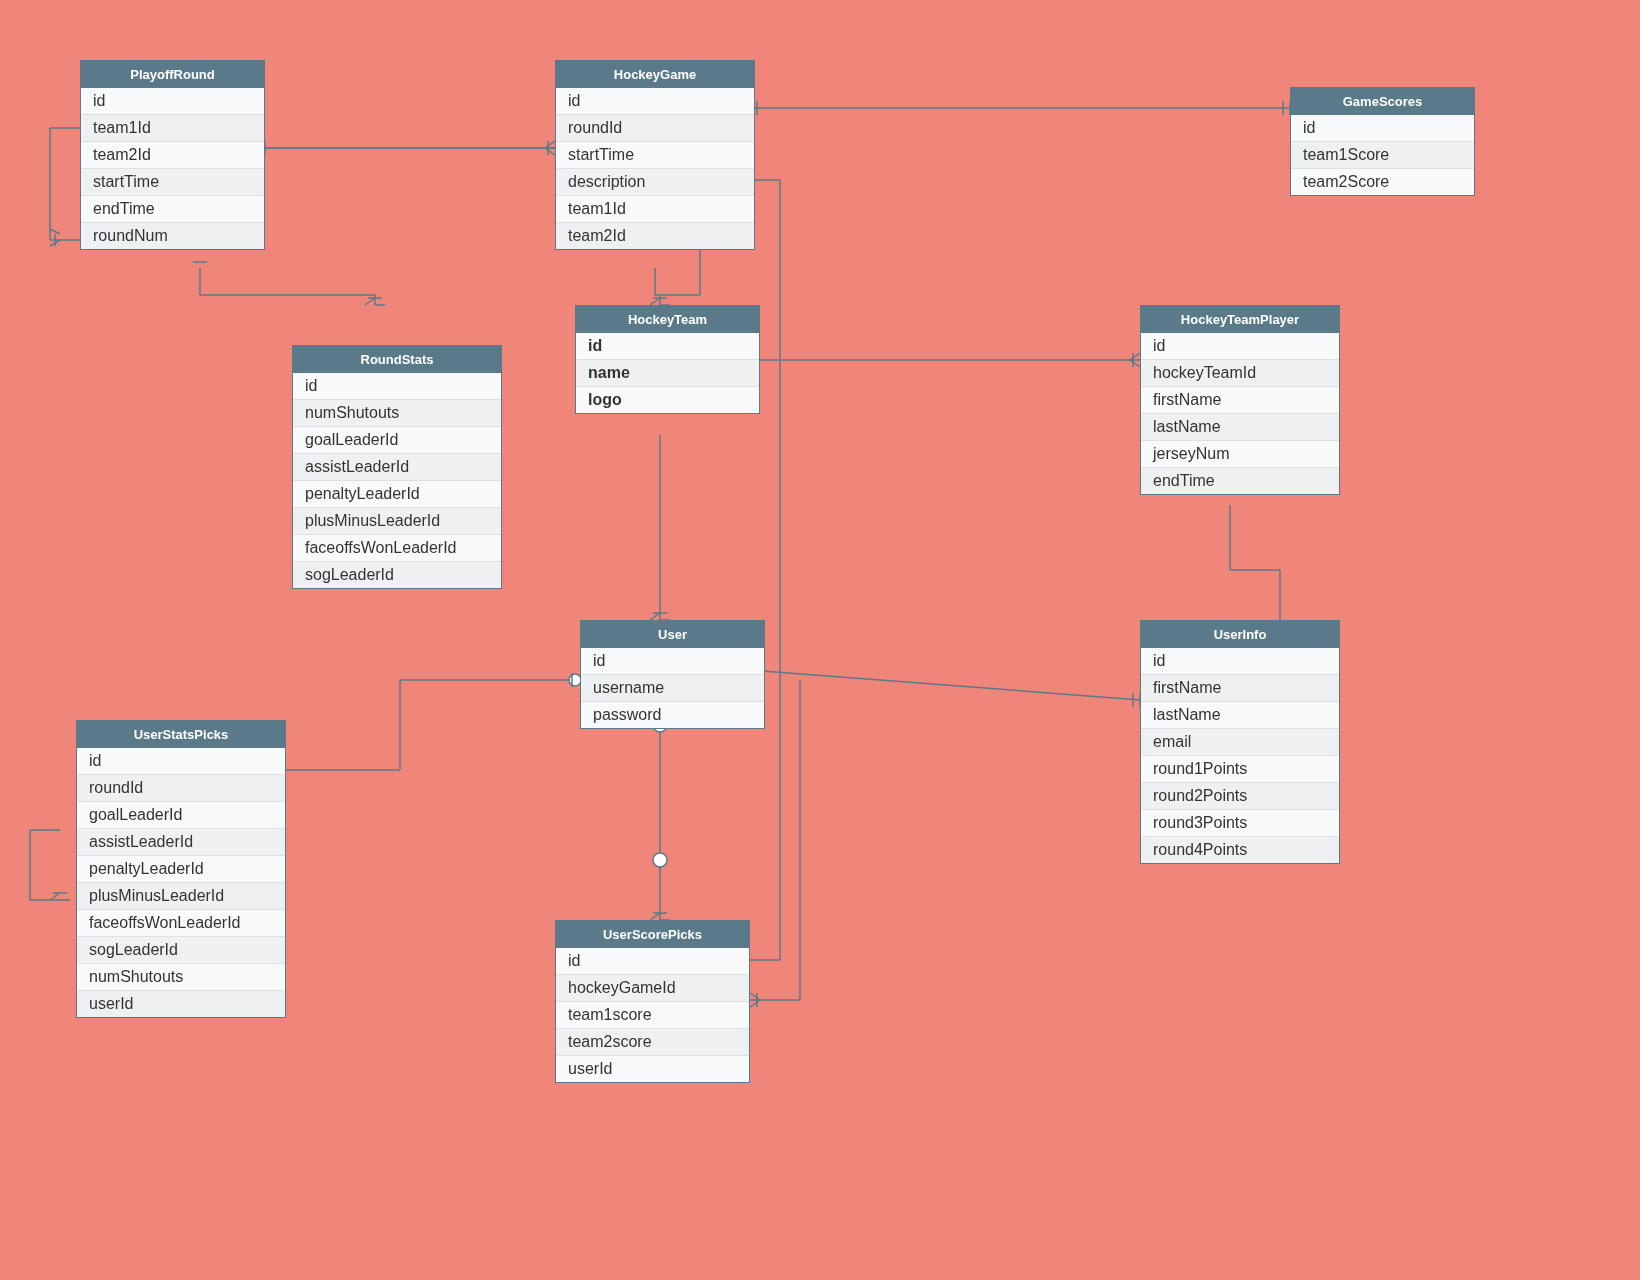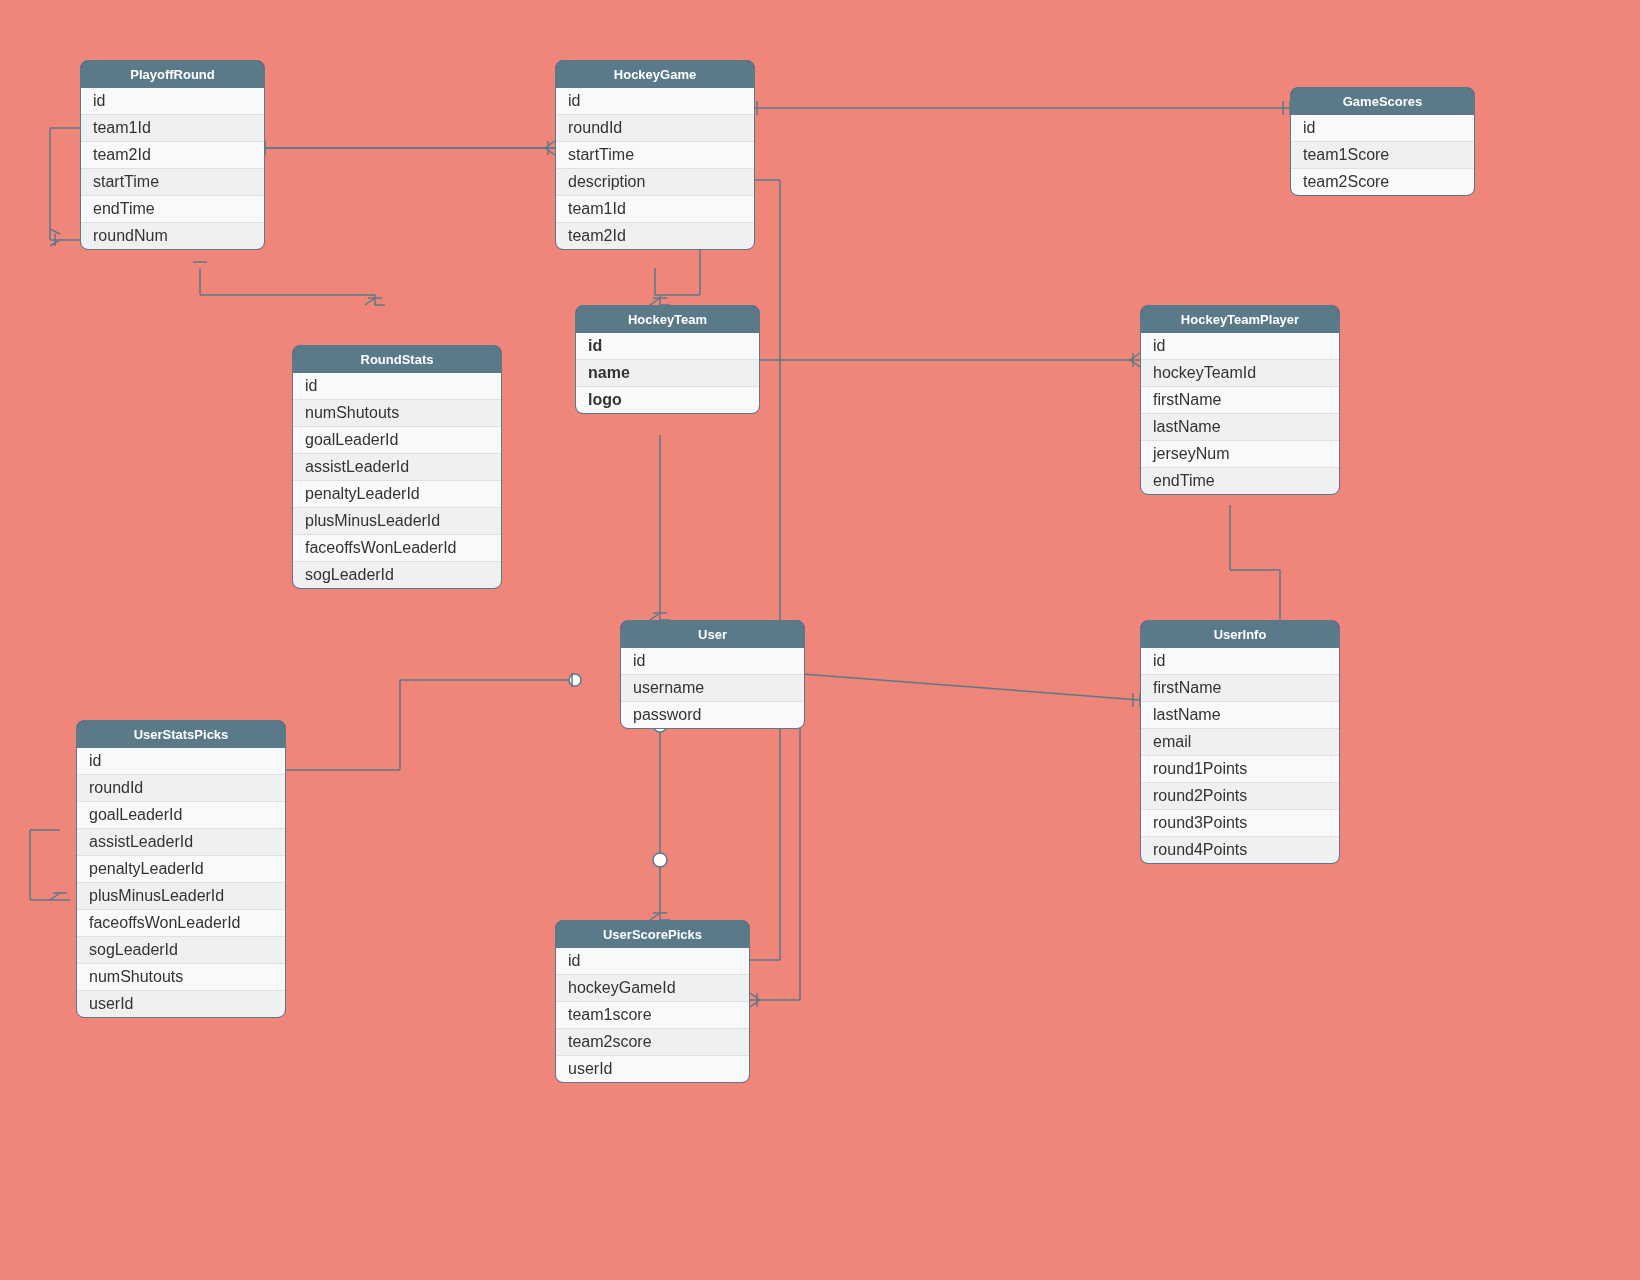--- a/index.html
+++ b/index.html
@@ -22,21 +22,21 @@
       position: absolute;
       top: 0; left: 0;
       width: 1640px;
       height: 1280px;
       pointer-events: none;
     }
     .entity-table {
       position: absolute;
       background: #4c1d95;
       border: 1.5px solid #5a7a8a;
-      border-radius: 8px;
+      border-radius: 0;
       overflow: hidden;
       min-width: 160px;
     }
     .entity-header {
       background: #5a7a8a;
       color: white;
       font-weight: bold;
       padding: 6px 12px;
       text-align: center;
       font-size: 13px;
@@ -238,21 +238,21 @@
   <div class="entity-table" style="left:1140px; top:305px; width:200px;">
     <div class="entity-header">HockeyTeamPlayer</div>
     <div class="entity-row">id</div>
     <div class="entity-row">hockeyTeamId</div>
     <div class="entity-row">firstName</div>
     <div class="entity-row">lastName</div>
     <div class="entity-row">jerseyNum</div>
     <div class="entity-row">endTime</div>
   </div>
 
-  <div class="entity-table" style="left:580px; top:620px; width:185px;margin-left:40px;">
+  <div class="entity-table" style="left:580px; top:620px; width:185px;">
     <div class="entity-header">User</div>
     <div class="entity-row">id</div>
     <div class="entity-row">username</div>
     <div class="entity-row">password</div>
   </div>
 
   <div class="entity-table" style="left:1140px; top:620px; width:200px;">
     <div class="entity-header">UserInfo</div>
     <div class="entity-row">id</div>
     <div class="entity-row">firstName</div>

